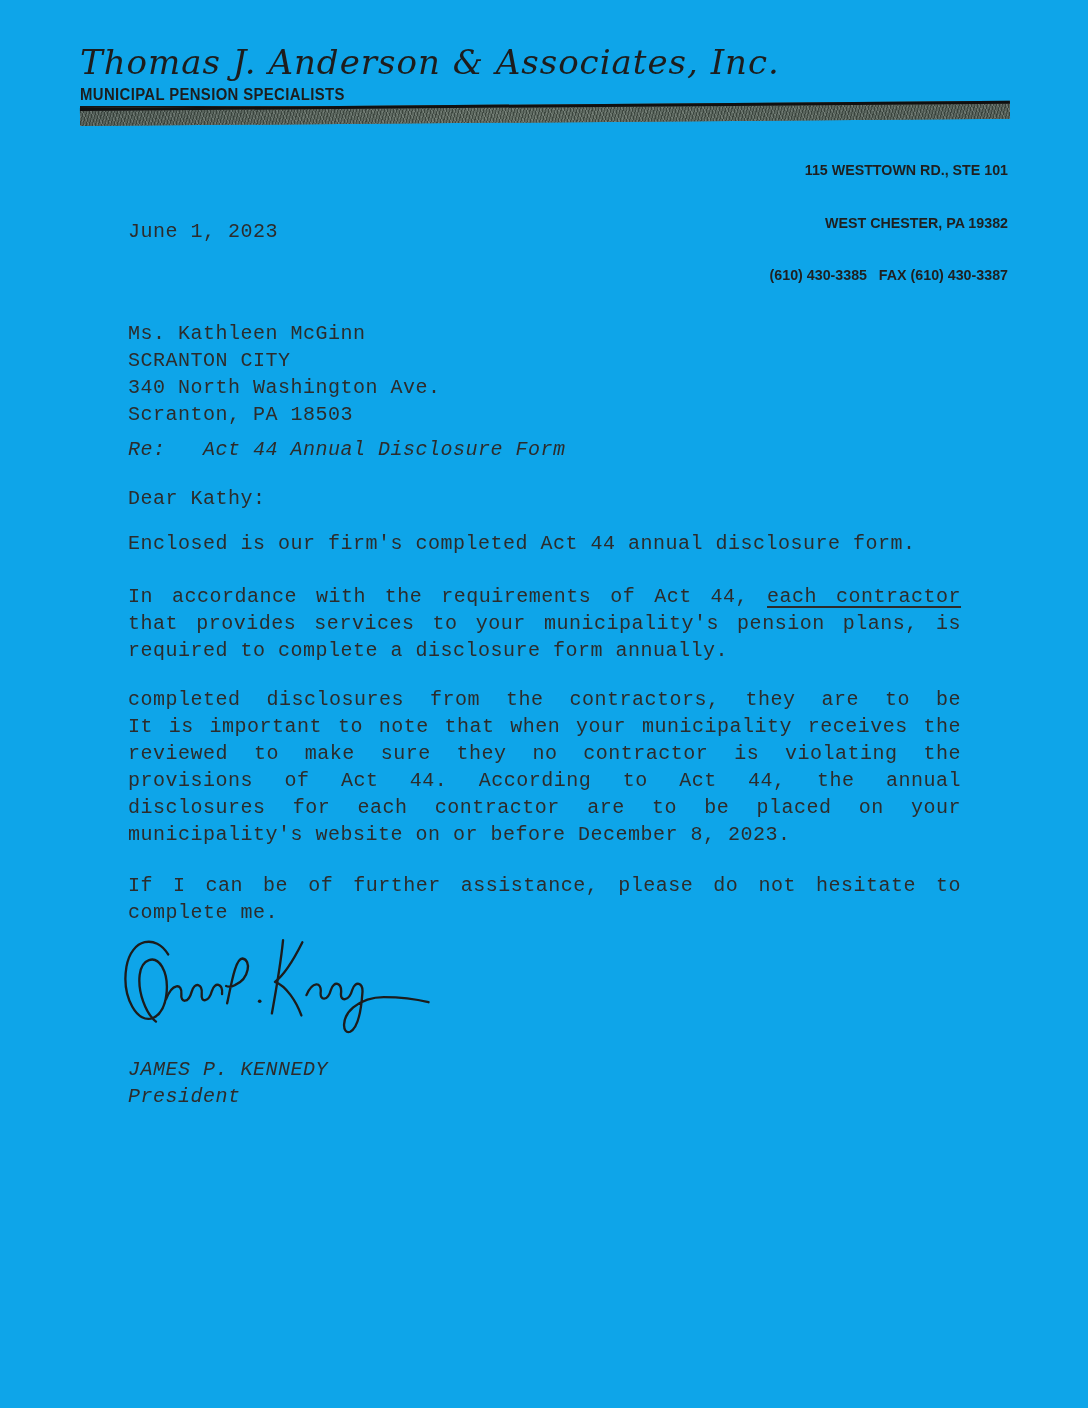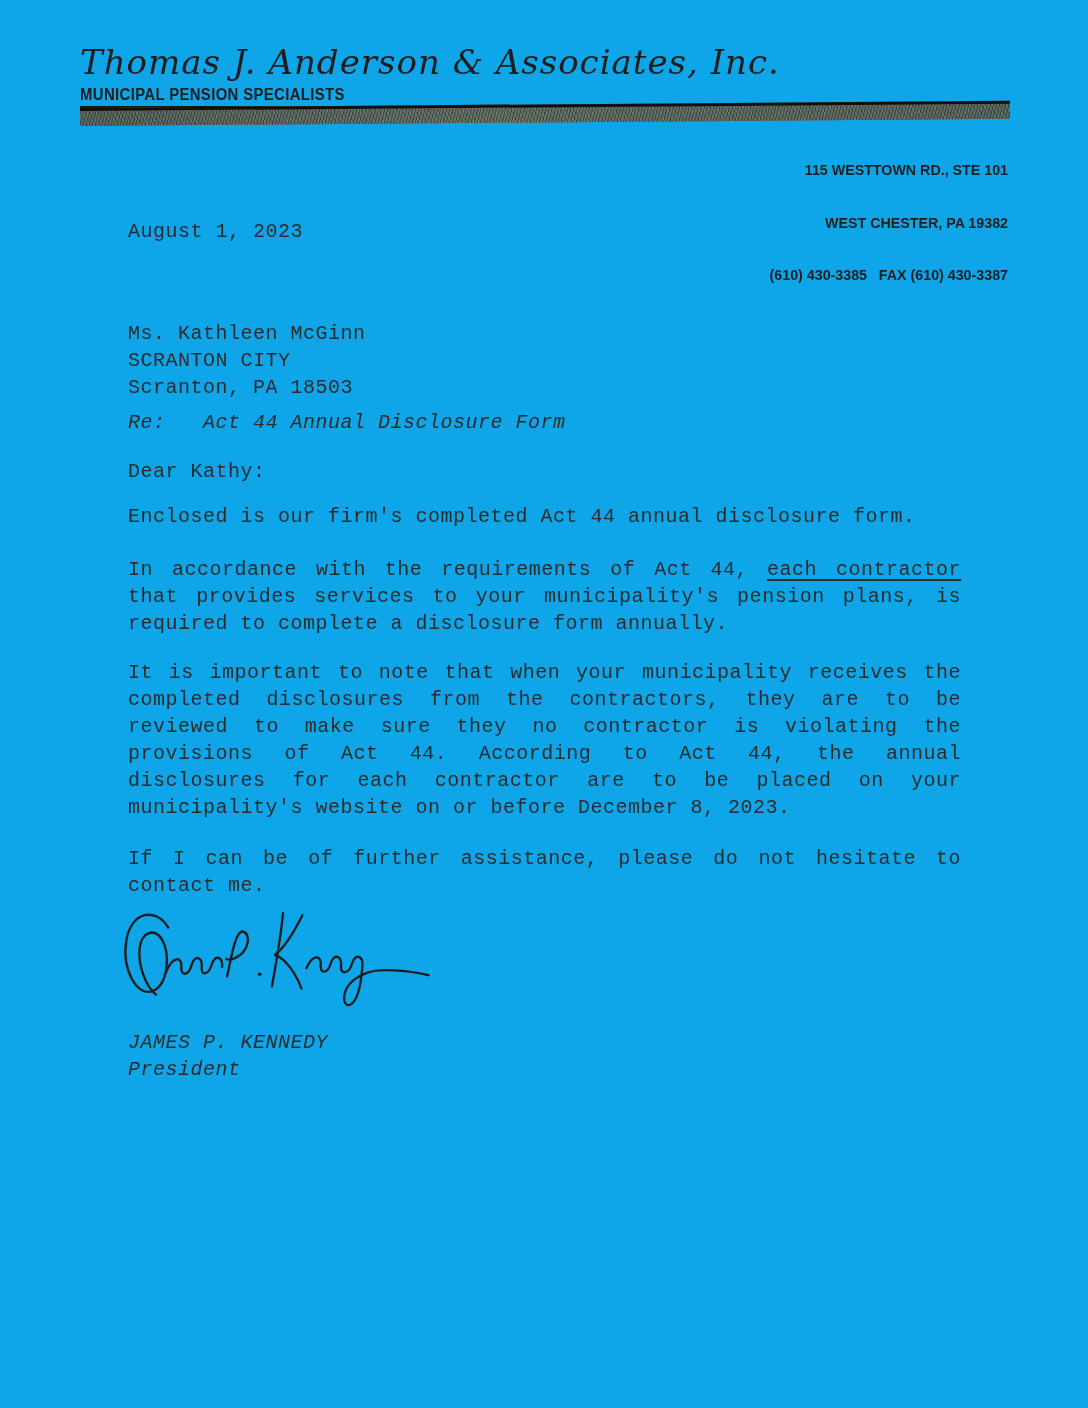--- a/index.html
+++ b/index.html
@@ -108,54 +108,55 @@
     <div class="lh-address">
       <div class="line">115 WESTTOWN RD., STE 101</div>
       <div class="line">WEST CHESTER, PA 19382</div>
       <div class="line">(610) 430-3385   FAX (610) 430-3387</div>
     </div>
   </div>
   <div class="rule-bar"></div>
 
   <div class="letter">
 
-    <div class="line date-line">August 1, 2023</div>
+    <div class="line date-line">June 1, 2023</div>
 
     <div class="recipient">
       <div class="line">Ms. Kathleen McGinn</div>
       <div class="line">SCRANTON CITY</div>
+      <div class="line">340 North Washington Ave.</div>
       <div class="line">Scranton, PA 18503</div>
     </div>
 
     <div class="line para re-line">Re:   Act 44 Annual Disclosure Form</div>
 
     <div class="line para salutation">Dear Kathy:</div>
 
     <p class="para para1">
       <span class="line">Enclosed is our firm's completed Act 44 annual disclosure form.</span>
     </p>
 
     <div class="para para2">
       <div class="jline"><span>In accordance with the requirements of Act 44, </span><span class="u">each contractor</span></div>
       <div class="jline">that provides services to your municipality's pension plans, is</div>
       <div class="line">required to complete a disclosure form annually.</div>
     </div>
 
     <div class="para para3">
+      <div class="jline">completed disclosures from the contractors, they are to be</div>
       <div class="jline">It is important to note that when your municipality receives the</div>
-      <div class="jline">completed disclosures from the contractors, they are to be</div>
       <div class="jline">reviewed to make sure they no contractor is violating the</div>
       <div class="jline">provisions of Act 44.  According to Act 44, the annual</div>
       <div class="jline">disclosures for each contractor are to be placed on your</div>
       <div class="line">municipality's website on or before December 8, 2023.</div>
     </div>
 
     <div class="para para4">
       <div class="jline">If I can be of further assistance, please do not hesitate to</div>
-      <div class="line">contact me.</div>
+      <div class="line">complete me.</div>
     </div>
 
 
     <svg class="signature" width="318" height="120" viewBox="0 0 310 118" role="img" aria-label="James P. Kennedy">
 
       <path class="sig-stroke" d="M 46 26 C 34 6, 10 10, 5 38 C 0 68, 16 96, 32 88 C 46 81, 48 52, 40 38 C 33 26, 20 30, 18 46 C 16 63, 24 84, 34 92"></path>
 
       <path class="sig-stroke" d="M 44 70 C 50 54, 60 54, 59 65 C 58 74, 66 74, 69 63 C 72 52, 80 55, 79 65 C 78 74, 86 73, 89 62 C 92 52, 100 55, 99 65"></path>
 
       <path class="sig-stroke" d="M 104 74 C 108 56, 112 30, 119 30 C 128 31, 126 50, 112 56 C 108 58, 105 58, 103 57"></path>

